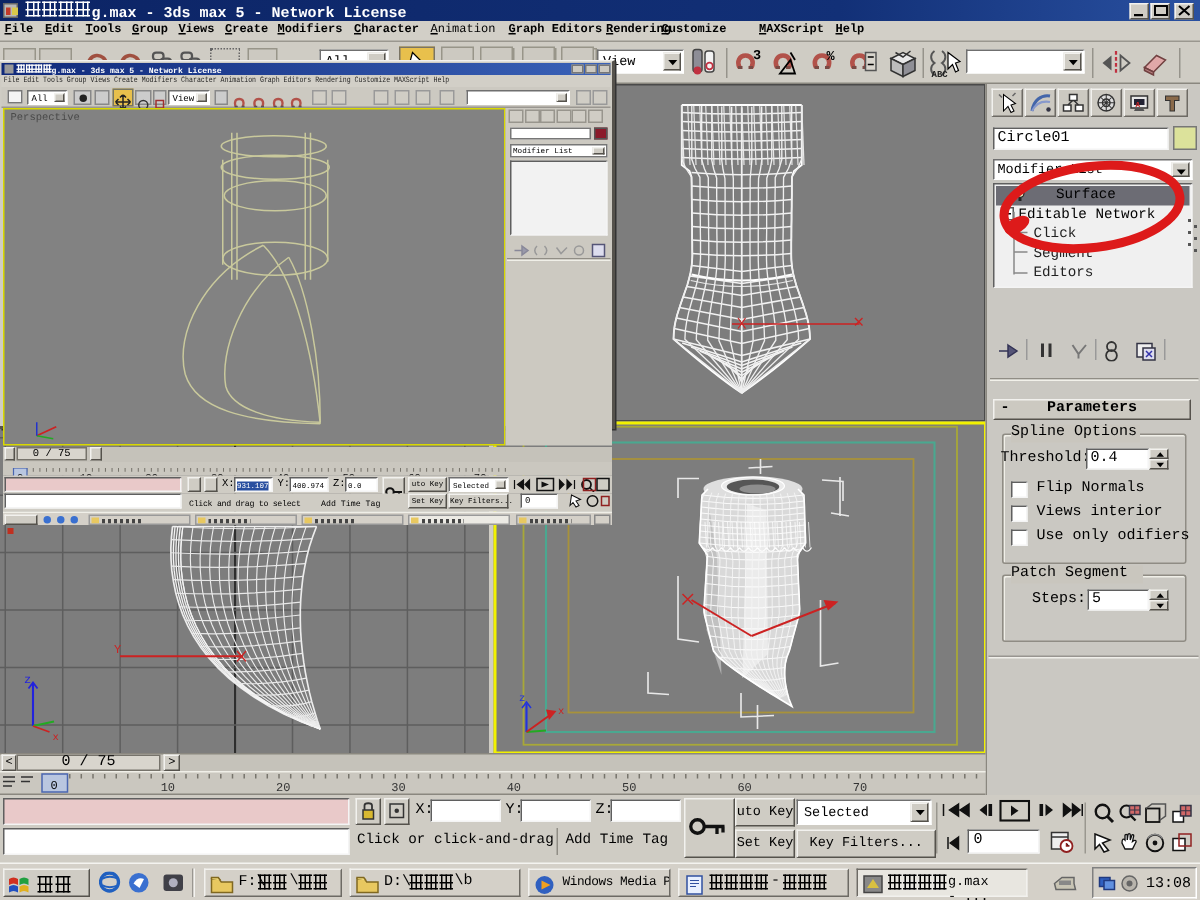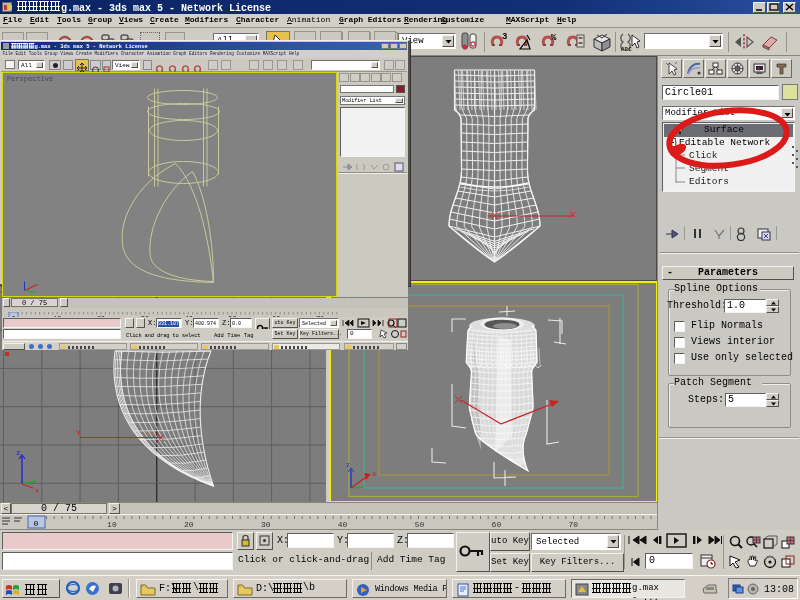--- a/index.html
+++ b/index.html
@@ -466,39 +466,39 @@
           </svg></div>
         <div class="abs" style="left:22px;top:2px;width:1px;height:14px;background:#999"></div>
         <div class="abs" style="left:68px;top:2px;width:1px;height:14px;background:#999"></div>
         <div class="abs" style="left:114px;top:2px;width:1px;height:14px;background:#999"></div>
       </div>
       <div class="abs" style="left:2px;top:196px;width:139px;height:2px;border-top:1px solid #908d85;border-bottom:1px solid #f2f1ea"></div>
       <div class="abs btn" style="left:4px;top:210px;width:132px;height:14px;text-align:center;font-size:10px;font-weight:bold;line-height:12px;background:#ccc9c1">Parameters<span style="position:absolute;left:4px;top:0px;font-weight:bold">-</span></div>
       <div class="abs" style="left:10px;top:233px;width:123px;height:87px;border:1px solid #8f8c84;border-radius:2px;box-shadow:inset 1px 1px 0 #f0efe8"></div>
       <div class="abs" style="left:16px;top:227px;width:86px;height:12px;background:#c9c6be;font-size:10px;line-height:11px;white-space:nowrap">Spline Options</div>
       <div class="abs" style="left:9px;top:244px;width:56px;text-align:right;font-size:10px;white-space:nowrap">Threshold:</div>
-      <div class="abs inset2 white" style="left:66px;top:243px;width:42px;height:14px;font-size:10px;padding-left:2px;line-height:12px">1.0</div>
+      <div class="abs inset2 white" style="left:66px;top:243px;width:42px;height:14px;font-size:10px;padding-left:2px;line-height:12px">0.4</div>
       <div class="abs" style="left:108px;top:243px;width:13px;height:14px">
         <div class="btn" style="width:13px;height:7px;overflow:hidden">
           <svg width="13" height="6" viewBox="0 0 13 6" style="display:block">
             <path d="M6.5 1.5 L9 4.5 L4 4.5 Z" fill="#000"></path>
           </svg>
         </div>
         <div class="btn" style="width:13px;height:7px;overflow:hidden">
           <svg width="13" height="6" viewBox="0 0 13 6" style="display:block">
             <path d="M6.5 4.5 L4 1.5 L9 1.5 Z" fill="#000"></path>
           </svg>
         </div>
       </div>
       <div class="abs inset2 white" style="left:16px;top:265px;width:11px;height:11px"></div>
       <div class="abs" style="left:33px;top:264px;font-size:10px;white-space:nowrap">Flip Normals</div>
       <div class="abs inset2 white" style="left:16px;top:281px;width:11px;height:11px"></div>
       <div class="abs" style="left:33px;top:280px;font-size:10px;white-space:nowrap">Views interior</div>
       <div class="abs inset2 white" style="left:16px;top:297px;width:11px;height:11px"></div>
-      <div class="abs" style="left:33px;top:296px;font-size:10px;white-space:nowrap">Use only selected</div>
+      <div class="abs" style="left:33px;top:296px;font-size:10px;white-space:nowrap">Use only odifiers</div>
       <div class="abs" style="left:10px;top:327px;width:123px;height:45px;border:1px solid #8f8c84;border-radius:2px;box-shadow:inset 1px 1px 0 #f0efe8"></div>
       <div class="abs" style="left:16px;top:321px;width:88px;height:12px;background:#c9c6be;font-size:10px;line-height:11px;white-space:nowrap">Patch Segment</div>
       <div class="abs" style="left:1px;top:381px;width:140px;height:2px;border-top:1px solid #989590;border-bottom:1px solid #f0efea"></div>
       <div class="abs" style="left:20px;top:338px;width:46px;text-align:right;font-size:10px;white-space:nowrap">Steps:</div>
       <div class="abs inset2 white" style="left:67px;top:337px;width:41px;height:14px;font-size:10px;padding-left:2px;line-height:12px">5</div>
       <div class="abs" style="left:108px;top:337px;width:13px;height:14px">
         <div class="btn" style="width:13px;height:7px;overflow:hidden">
           <svg width="13" height="6" viewBox="0 0 13 6" style="display:block">
             <path d="M6.5 1.5 L9 4.5 L4 4.5 Z" fill="#000"></path>
           </svg>

